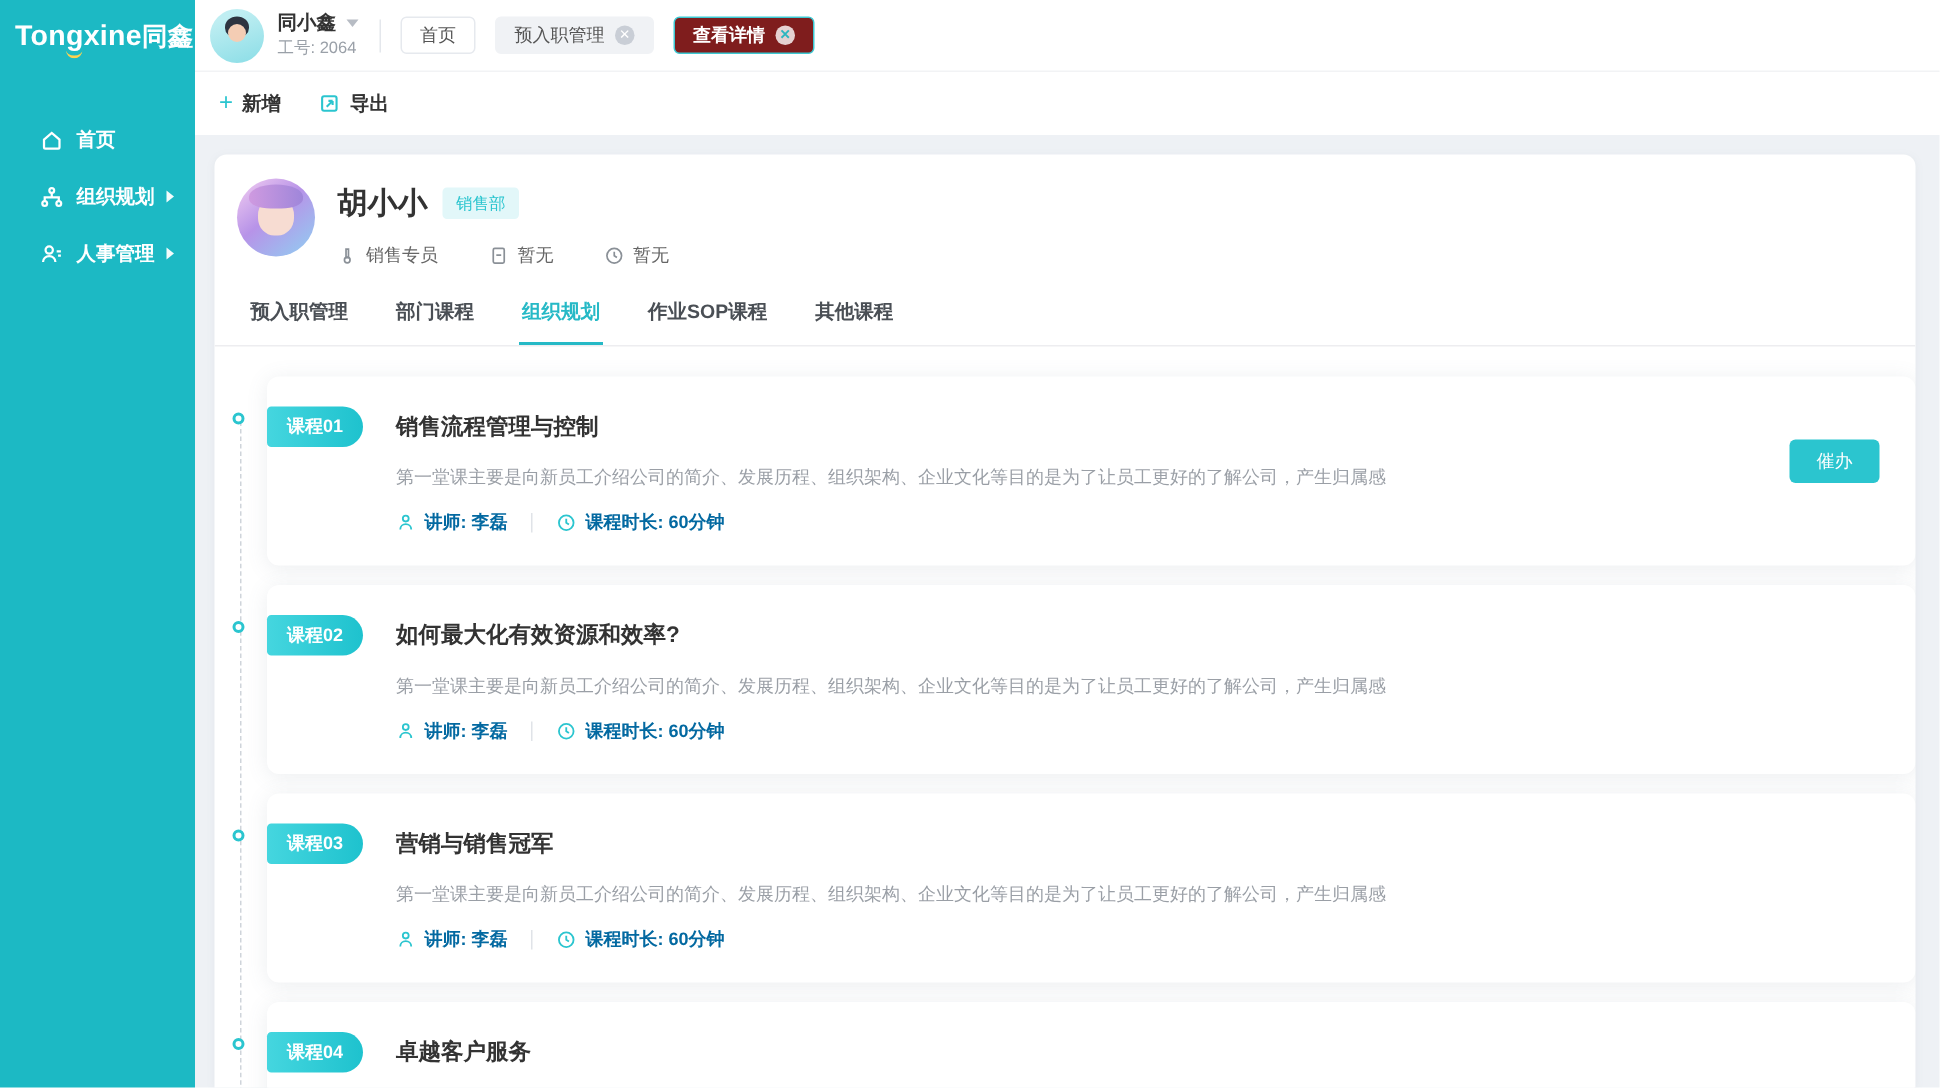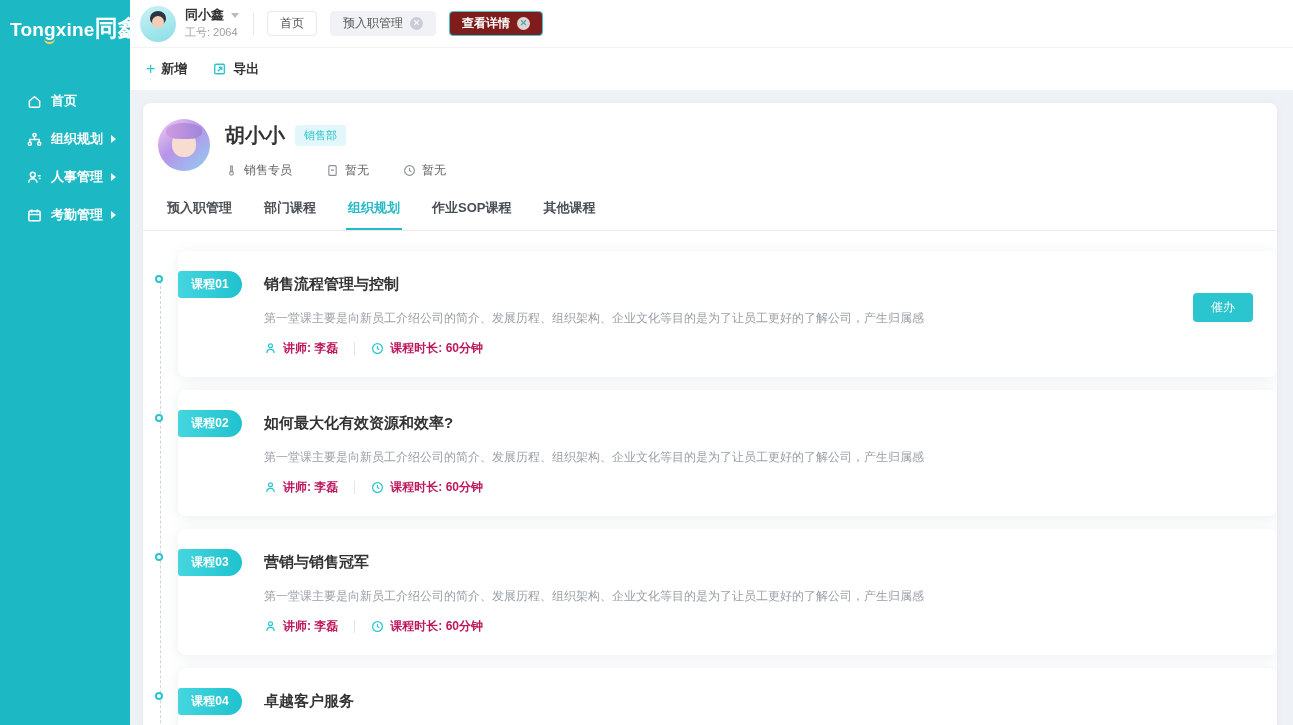--- a/index.html
+++ b/index.html
@@ -3,21 +3,21 @@
 <meta charset="utf-8">
 <style>
   * { margin:0; padding:0; box-sizing:border-box; }
   html,body { width:1293px; height:725px; overflow:hidden; font-family:"Liberation Sans", sans-serif; background:#fff; }
 
   
   .sidebar { position:absolute; left:0; top:0; width:130px; height:725px; background:#1CB9C4; color:#fff; z-index:5; }
   .logo { padding:13px 0 0 10px; font-size:19px; font-weight:bold; letter-spacing:.2px; white-space:nowrap; }
   .logo .latin { position:relative; display:inline-block; }
   .logo .latin::after { content:""; position:absolute; left:34px; bottom:-3px; width:11px; height:6px; border-bottom:2.5px solid #FFD34D; border-radius:0 0 12px 12px; }
-  .logo .cjk { font-size:23px; }
+  .logo .cjk { font-size:17px; }
   .nav { margin-top:38px; }
   .nav-item { display:flex; align-items:center; height:38px; padding-left:27px; font-size:13px; font-weight:bold; cursor:pointer; position:relative; }
   .nav-item .nico { width:15px; height:15px; margin-right:9px; flex:0 0 15px; display:flex; align-items:center; }
   .nav-item svg { width:15px; height:15px; stroke:#fff; fill:none; stroke-width:1.6; }
   .nav-arrow { position:absolute; right:14px; width:0; height:0; border-left:5px solid #fff; border-top:4px solid transparent; border-bottom:4px solid transparent; opacity:.95; }
 
   
   .header { position:absolute; left:130px; top:0; right:0; height:47px; background:#fff; display:flex; align-items:center; padding-left:10px; }
   .avatar-user { width:36px; height:36px; border-radius:50%; background:linear-gradient(160deg,#bfeef2 20%,#8adde6 100%); position:relative; overflow:hidden; flex:0 0 36px; cursor:pointer; }
   .avatar-user::before { content:""; position:absolute; left:10px; top:5px; width:16px; height:14px; background:#2e3440; border-radius:50% 50% 45% 45%; }
@@ -64,21 +64,21 @@
   
   .course-list { position:relative; padding:20px 0 0 35px; height:100%; }
   .course-list::before { content:""; position:absolute; left:17px; top:50px; bottom:0; border-left:1px dashed #cfd4da; }
   .course-row { position:relative; margin-bottom:13px; }
   .t-dot { position:absolute; left:-23px; top:24px; width:8px; height:8px; border:2.5px solid #2BC5CF; border-radius:50%; background:#fff; z-index:2; }
   .course-card { position:relative; background:#fff; border-radius:8px; box-shadow:0 2px 14px rgba(100,115,135,.12); padding:20px 24px 20px 0; min-height:110px; }
   .card-head { display:flex; align-items:center; }
   .course-badge { flex:0 0 auto; width:64px; text-align:center; padding:5px 0; font-size:12px; font-weight:bold; color:#fff; background:linear-gradient(90deg,#45D6DF 0%,#1EC2CE 100%); border-radius:3px 14px 14px 3px; }
   .course-title { margin-left:22px; font-size:15px; font-weight:bold; color:#333; }
   .course-desc { margin:11px 0 0 86px; font-size:12px; color:#9a9fa6; line-height:1.5; }
-  .course-meta { display:flex; align-items:center; margin:13px 0 0 86px; font-size:12px; color:#be185d; font-weight:bold; }
+  .course-meta { display:flex; align-items:center; margin:13px 0 0 86px; font-size:12px; color:#0369a1; font-weight:bold; }
   .course-meta svg { width:13px; height:13px; stroke:#2BC5CF; fill:none; stroke-width:1.5; margin-right:6px; }
   .meta-sep { width:1px; height:13px; background:#e0e3e8; margin:0 16px; }
   .urge-btn { position:absolute; right:24px; top:42px; background:#2BC5CF; color:#fff; font-size:12px; border:none; border-radius:4px; padding:6px 18px; cursor:pointer; }
 </style>
 </head>
 <body>
 
 <div class="sidebar">
   <div class="logo">
     <span class="latin">Tongxine</span><span class="cjk">同鑫</span>
@@ -108,30 +108,20 @@
       <span class="nico">
         <svg viewBox="0 0 16 16">
             <circle cx="6.2" cy="5" r="2.6"></circle>
             <path d="M1.8 13.5c0-2.4 2-4.2 4.4-4.2s4.4 1.8 4.4 4.2"></path>
             <path d="M11.5 6h3M12.5 9h2"></path>
           </svg>
       </span>
       <span>人事管理</span>
       <span class="nav-arrow"></span>
     </div>
-    <div class="nav-item">
-      <span class="nico">
-        <svg viewBox="0 0 16 16">
-            <rect x="2" y="3.2" width="12" height="10.5" rx="1.2"></rect>
-            <path d="M5 1.5v3.2M11 1.5v3.2M2 6.8h12"></path>
-          </svg>
-      </span>
-      <span>考勤管理</span>
-      <span class="nav-arrow"></span>
-    </div>
   </div>
 </div>
 
 <div class="header">
   <div class="avatar-user"></div>
   <div class="user-block">
     <div class="user-name-row">
       <span>同小鑫</span>
       <span class="caret-down"></span>
     </div>

